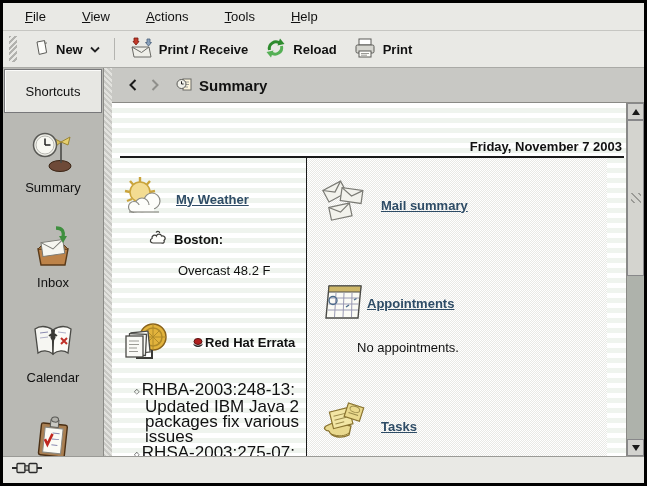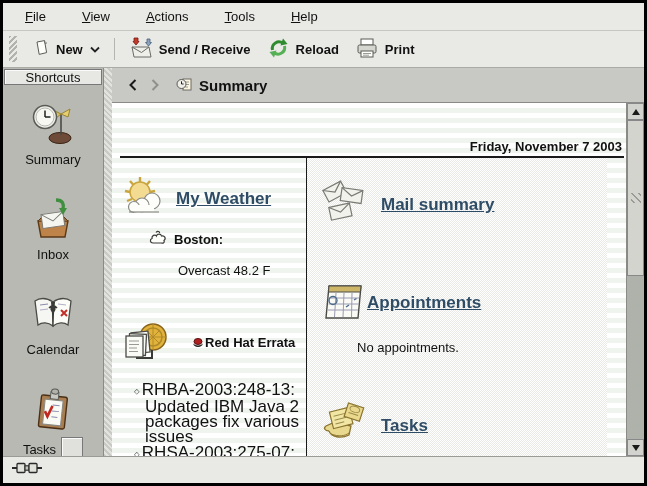--- a/index.html
+++ b/index.html
@@ -18,21 +18,21 @@
     background:#e9e9e5; border-bottom:1px solid #aaaaa6; flex:0 0 auto; }
   .grip { width:8px; height:26px; margin:0 7px 0 2px;
     background:repeating-linear-gradient(135deg,#b2b2ae 0 2px,transparent 2px 4px); }
   .tbtn { display:flex; align-items:center; gap:6px; padding:3px 8px; font-size:13px; color:#111;font-weight:bold; }
   .tsep { width:1px; height:22px; background:#b4b4b0; margin:0 5px; }
   .chev { display:block; }
   
   .main { flex:1 1 auto; display:flex; min-height:0; }
   .sidebar { width:101px; flex:0 0 auto; background:#b9b9b4; border-right:1px solid #8a8a86;
     display:flex; flex-direction:column; }
-  .shortcuts-btn { height:16px; margin:1px; background:#e7e7e3; border:1px solid #78787a;
+  .shortcuts-btn { height:44px; margin:1px; background:#e7e7e3; border:1px solid #78787a;
     box-shadow:inset 1px 1px 0 #fbfbf9; font-size:13px; font-family:inherit; color:#111; }
   .shortcut-list { flex:1; display:flex; flex-direction:column; align-items:center; padding-top:16px; overflow:hidden; }
   .shortcut { display:flex; flex-direction:column; align-items:center; margin-bottom:30px; cursor:default; }
   .shortcut .lbl { font-size:13px; color:#111; margin-top:2px; }
   .tasks-row { display:flex; align-items:center; gap:5px; margin-top:2px; }
   .drop-btn { width:22px; height:23px; background:#e0e0dc; border:1px solid #78787a;
     box-shadow:inset 1px 1px 0 #fbfbf9; display:flex; align-items:center; justify-content:center; }
   .splitter { width:8px; flex:0 0 auto;
     background:repeating-linear-gradient(45deg,#c9c9c5 0 2px,#e2e2de 2px 4px); }
   
@@ -45,21 +45,21 @@
   .content-wrap { flex:1; display:flex; min-height:0; }
   .content { flex:1; min-width:0; overflow:hidden; display:flex; flex-direction:column;
     background:repeating-linear-gradient(180deg,#ffffff 0 5px,#eff4ee 5px 10px); }
   .date-row { margin:0 2px 0 8px; padding:36px 2px 2px 0; text-align:right;
     font-weight:bold; font-size:13px; color:#111; border-bottom:2px solid #1a1a1a; }
   .columns { flex:1; display:flex; margin-left:8px; min-height:0; overflow:hidden; }
   .col-left { width:187px; flex:0 0 auto; border-right:1px solid #1a1a1a; padding-left:2px; }
   .col-right { width:300px; flex:0 0 auto; padding-left:14px; background-color:#f3f3f0;
     background-image:repeating-conic-gradient(#ffffff 0% 25%, #e9e9e5 0% 50%);
     background-size:2px 2px; }
-  .link { color:#2e4c66; font-weight:bold; font-size:17px; text-decoration:underline; cursor:pointer; }
+  .link { color:#2e4c66; font-weight:bold; font-size:13px; text-decoration:underline; cursor:pointer; }
   .sec-head { display:flex; align-items:center; gap:8px; }
   .weather-head { padding-top:16px; }
   .boston-row { display:flex; align-items:center; gap:6px; margin:6px 0 0 26px;
     font-weight:bold; font-size:13px; color:#111; }
   .conditions { margin:14px 0 0 56px; font-size:13px; color:#111; }
   .errata-head { margin-top:44px; align-items:flex-start; gap:20px; }
   .errata-title { font-weight:bold; font-size:13px; color:#111; margin-top:13px;
     display:flex; align-items:center; gap:1px; }
   .errata-list { margin:8px 0 0 12px; list-style:none; font-size:17px; line-height:15px;
     color:#111; width:166px; }
@@ -118,21 +118,21 @@
     <div class="tsep"></div>
     <div class="tbtn">
       <span>
         <svg width="25" height="22" viewBox="0 0 25 22">
           <path d="M4 10 L21 10 L23 20 L6 20 Z" fill="#efefe9" stroke="#6a6a66" stroke-width="1"></path>
           <path d="M4 10 L13.5 15.5 L21 10" fill="none" stroke="#6a6a66" stroke-width="1"></path>
           <path d="M7 8 L10 4.5 L9 4.5 L9 1 L5 1 L5 4.5 L4 4.5 Z" fill="#c23a2a" stroke="#7a1a10" stroke-width="0.8" transform="translate(1,0)"></path>
           <path d="M19 2 L19 5.5 L20.5 5.5 L17.5 9 L14.5 5.5 L16 5.5 L16 2 Z" fill="#8ba2bc" stroke="#4a617c" stroke-width="0.8" transform="translate(3,0)"></path>
         </svg>
       </span>
-      <span>Send / Receive</span>
+      <span>Print / Receive</span>
     </div>
     <div class="tbtn">
       <span>
         <svg width="23" height="22" viewBox="0 0 23 22">
           <path d="M5.5 13 A6.5 6.5 0 0 1 16 6.5" fill="none" stroke="#2e8b2e" stroke-width="3"></path>
           <path d="M17.5 9 A6.5 6.5 0 0 1 7 15.5" fill="none" stroke="#55b055" stroke-width="3"></path>
           <path d="M16 1.5 L20.5 7 L13.5 8.5 Z" fill="#2e8b2e"></path>
           <path d="M7 20.5 L2.5 15 L9.5 13.5 Z" fill="#55b055"></path>
         </svg>
       </span>

